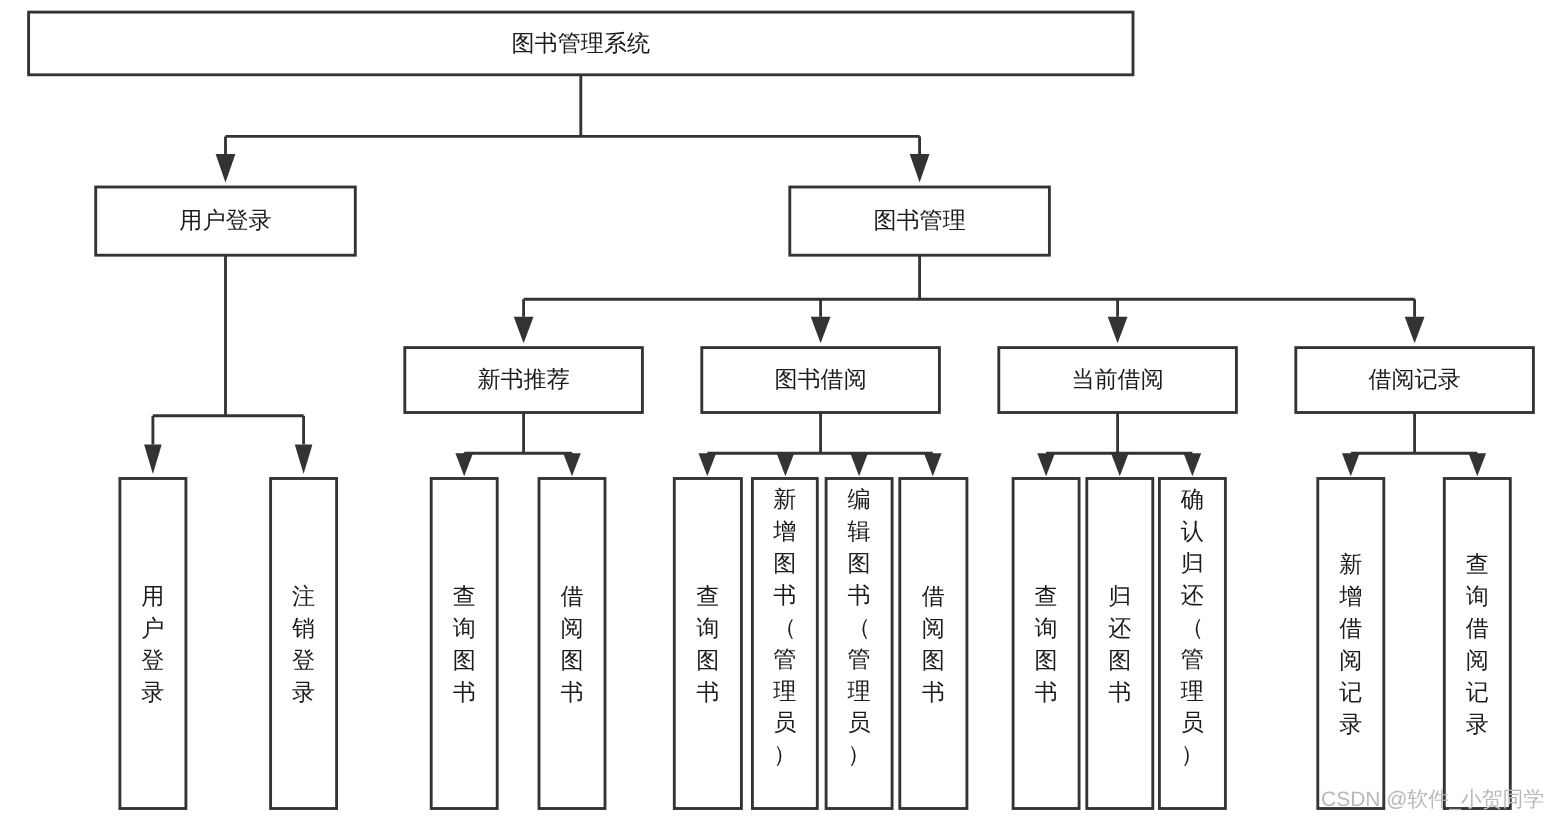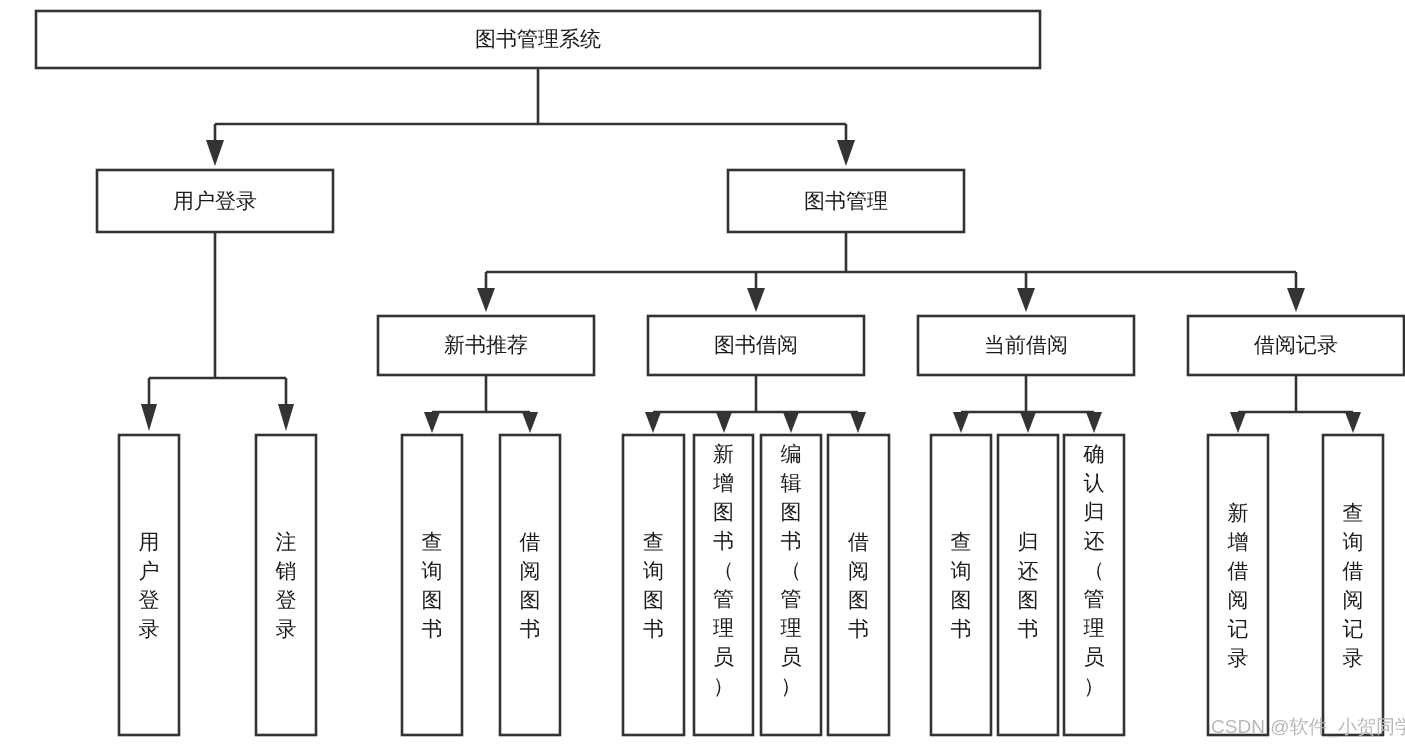--- a/index.html
+++ b/index.html
@@ -9,21 +9,21 @@
   }
   body {
     width: 1405px;
     height: 747px;
     font-family: "Liberation Sans", "DejaVu Sans", sans-serif;
     overflow: hidden;
     position: relative;
   }
   #diagram-root {
     position: absolute;
-    left: 16px;
+    left: 6px;
     top: 0;
     width: 1342px;
     height: 747px;
   }
   svg.diagram-canvas {
     display: block;
     width: 1405px;
     height: 747px;
   }
   .node-box {

